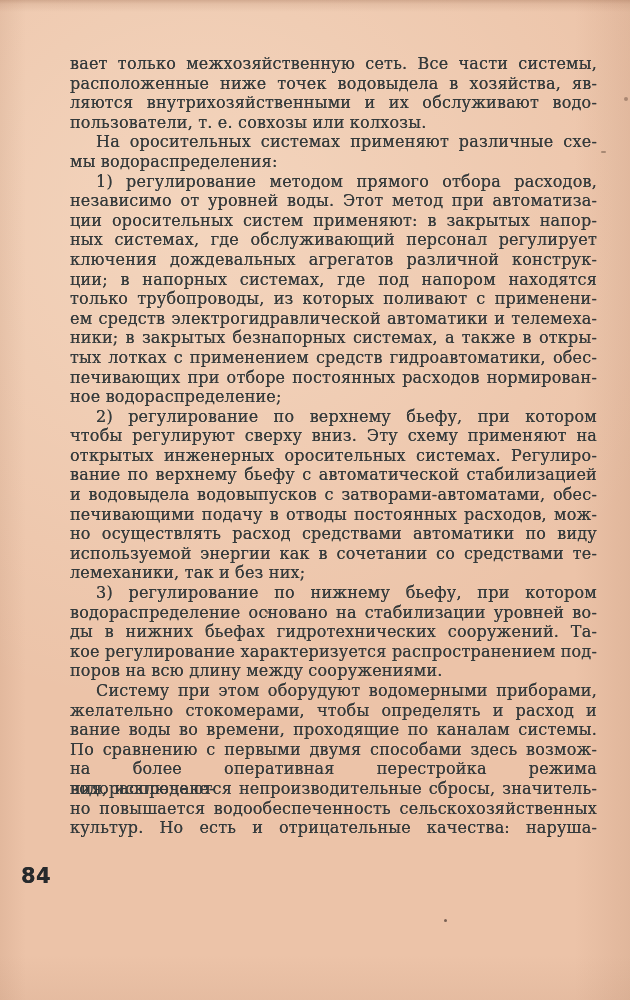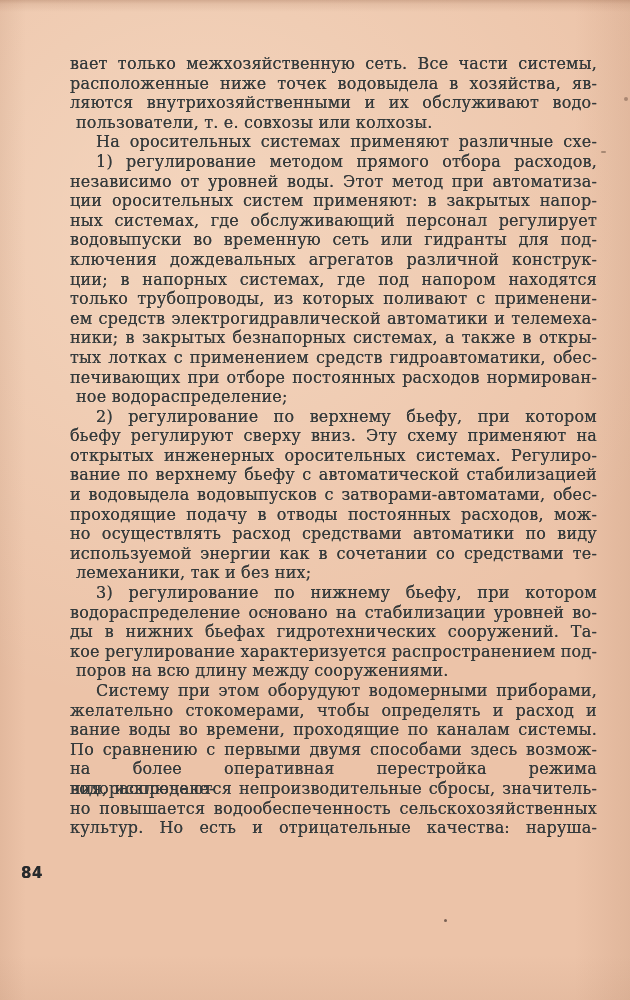--- a/index.html
+++ b/index.html
@@ -22,29 +22,29 @@
     left: 70px;
     top: 54px;
     width: 527px;
     font-size: 16px;
     line-height: 19.6px;
     color: #343a3b;
     letter-spacing: 0.2px;
     text-shadow: 0 0 0.45px rgba(48,54,56,0.85);
   }
   .line { text-align: justify; text-align-last: justify; height: 19.6px; }
-  .line.para-end { text-align-last: left; margin-left: 6px; }
+  .line.para-end { text-align-last: left; }
   .line.indent { text-indent: 26px; }
   .page-number {
     position: absolute;
     left: 21px;
     top: 864px;
     font-family: "DejaVu Sans", "Liberation Sans", sans-serif;
     font-weight: bold;
-    font-size: 15px;
+    font-size: 21px;
     color: #26292c;
     letter-spacing: 0.5px;
     text-shadow: 0 0 0.4px rgba(38,41,44,0.8);
   }
   .speck { position: absolute; border-radius: 50%; background: rgba(70,55,45,.55); }
   .speck.s1 { left: 266px; top: 611px; width: 3px; height: 3px; }
   .speck.s2 { left: 444px; top: 919px; width: 3px; height: 3px; background: rgba(60,45,38,.65); }
   .speck.s3 { left: 601px; top: 151px; width: 5px; height: 2px; border-radius: 1px; background: rgba(90,70,58,.45); }
   .speck.s4 { left: 624px; top: 97px;  width: 4px; height: 4px; background: rgba(85,60,48,.40); }
 </style>
@@ -52,39 +52,39 @@
 <body>
 
 <div class="scan">
   <div class="page-number">84</div>
   <div class="text-block">
       <div class="line">вает только межхозяйственную сеть. Все части системы,</div>
       <div class="line">расположенные ниже точек водовыдела в хозяйства, яв-</div>
       <div class="line">ляются внутрихозяйственными и их обслуживают водо-</div>
       <div class="line para-end">пользователи, т. е. совхозы или колхозы.</div>
       <div class="line indent">На оросительных системах применяют различные схе-</div>
+      <div class="line para-end">мы водораспределения:</div>
       <div class="line indent">1) регулирование методом прямого отбора расходов,</div>
       <div class="line">независимо от уровней воды. Этот метод при автоматиза-</div>
       <div class="line">ции оросительных систем применяют: в закрытых напор-</div>
       <div class="line">ных системах, где обслуживающий персонал регулирует</div>
-      <div class="line">водовыпуски во временную сеть или гидранты для под-</div>
       <div class="line">ключения дождевальных агрегатов различной конструк-</div>
       <div class="line">ции; в напорных системах, где под напором находятся</div>
       <div class="line">только трубопроводы, из которых поливают с применени-</div>
       <div class="line">ем средств электрогидравлической автоматики и телемеха-</div>
       <div class="line">ники; в закрытых безнапорных системах, а также в откры-</div>
       <div class="line">тых лотках с применением средств гидроавтоматики, обес-</div>
       <div class="line">печивающих при отборе постоянных расходов нормирован-</div>
       <div class="line para-end">ное водораспределение;</div>
       <div class="line indent">2) регулирование по верхнему бьефу, при котором</div>
-      <div class="line">бьефу регулируют сверху вниз. Эту схему применяют на</div>
+      <div class="line">чтобы регулируют сверху вниз. Эту схему применяют на</div>
       <div class="line">открытых инженерных оросительных системах. Регулиро-</div>
       <div class="line">вание по верхнему бьефу с автоматической стабилизацией</div>
       <div class="line">и водовыдела водовыпусков с затворами-автоматами, обес-</div>
-      <div class="line">проходящие подачу в отводы постоянных расходов, мож-</div>
+      <div class="line">печивающими подачу в отводы постоянных расходов, мож-</div>
       <div class="line">но осуществлять расход средствами автоматики по виду</div>
       <div class="line">используемой энергии как в сочетании со средствами те-</div>
       <div class="line para-end">лемеханики, так и без них;</div>
       <div class="line indent">3) регулирование по нижнему бьефу, при котором</div>
       <div class="line">водораспределение основано на стабилизации уровней во-</div>
       <div class="line">ды в нижних бьефах гидротехнических сооружений. Та-</div>
       <div class="line">кое регулирование характеризуется распространением под-</div>
       <div class="line para-end">поров на всю длину между сооружениями.</div>
       <div class="line indent">Систему при этом оборудуют водомерными приборами,</div>
       <div class="line">желательно стокомерами, чтобы определять и расход и</div>

